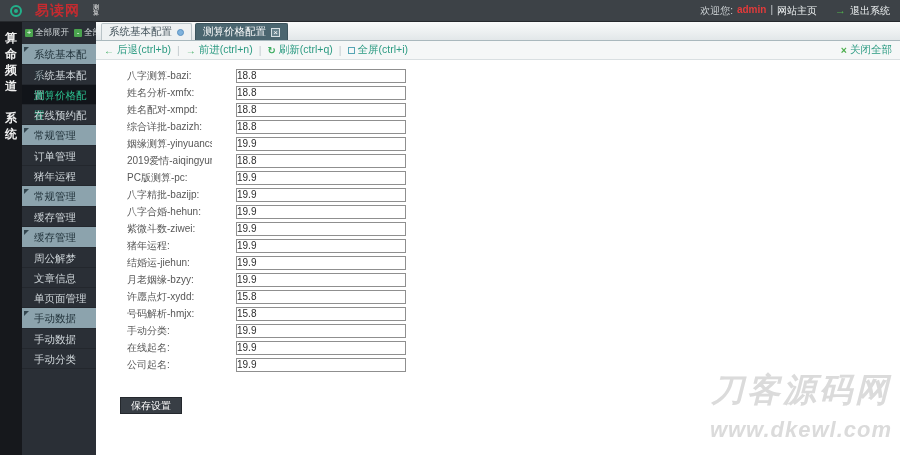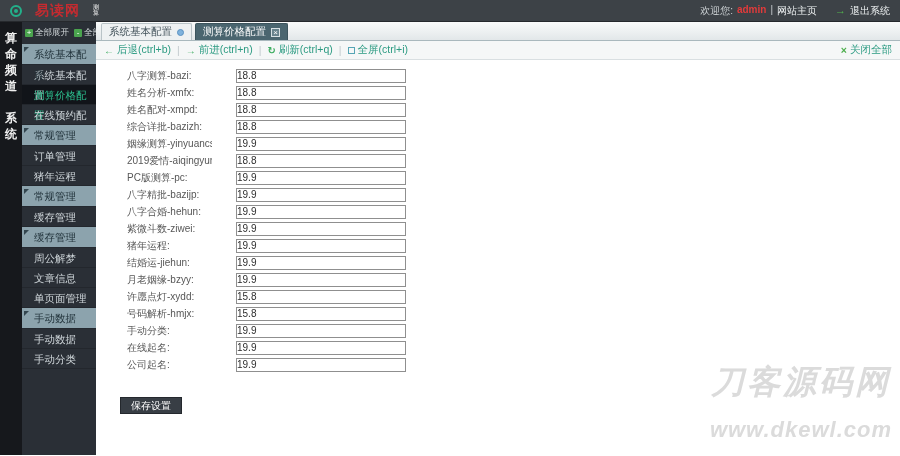--- a/index.html
+++ b/index.html
@@ -76,21 +76,21 @@
   .frow label { width:85px; flex:none; font-size:10px; color:#575757; white-space:nowrap;
     overflow:hidden; }
   .frow input { width:170px; height:14px; border:1px solid #8f8f8f; font-size:10px;
     padding:0 0; font-family:inherit; color:#2e2e2e;margin-left:24px; }
   .save { margin:24px 0 0 24px; min-width:62px; height:17px; background:#383e45; color:#fff;
     border:1px solid #24282d; font-size:10px; font-family:inherit; cursor:pointer; padding:0 10px; }
 
   .watermark { position:absolute; right:8px; bottom:14px; text-align:center; color:#dbdbdb;
     font-style:italic; font-weight:bold; line-height:1; pointer-events:none; }
   .wm1 { font-size:33px; letter-spacing:3px; }
-  .wm2 { font-size:22px; letter-spacing:1px; margin-top:21px; }
+  .wm2 { font-size:22px; letter-spacing:1px; margin-top:13px; }
 </style>
 </head>
 <body>
 
 <div class="topbar">
   <div class="logo">
     <span class="logo-icon"></span>
     <span class="logo-text">易读网</span>
     <span class="logo-badge">测
 算</span>

